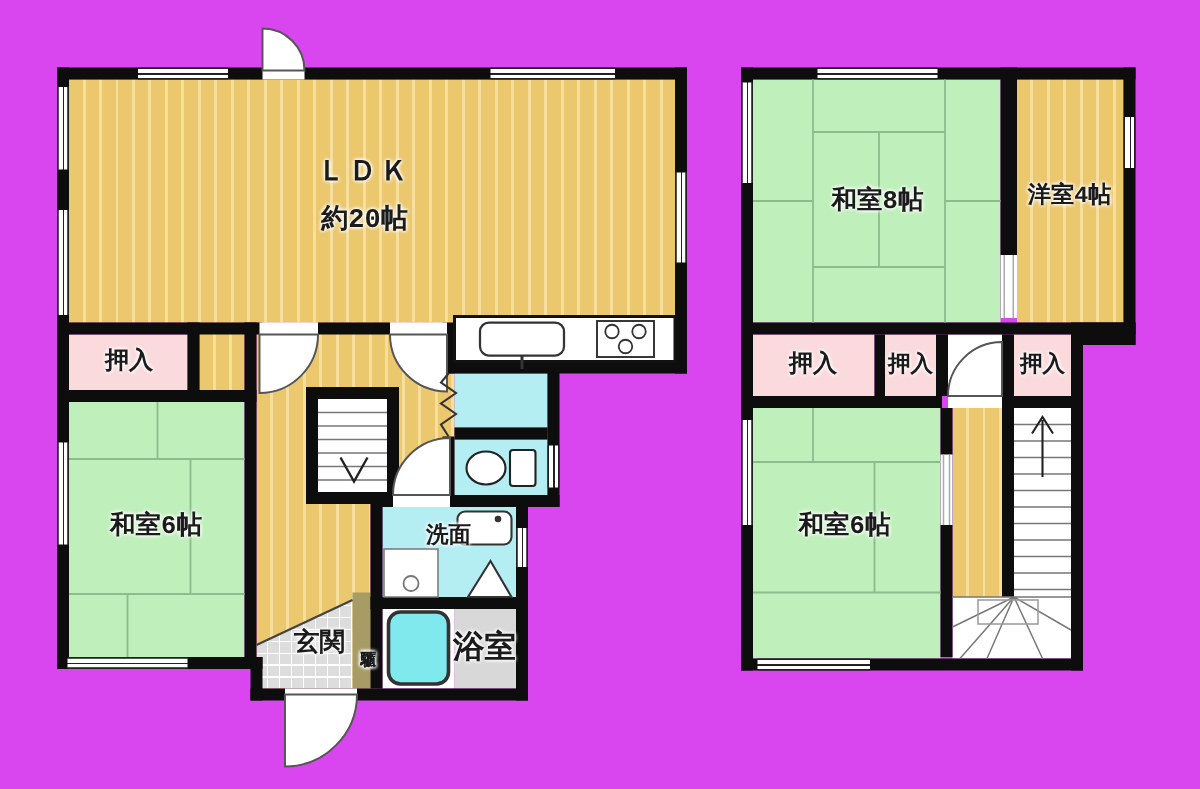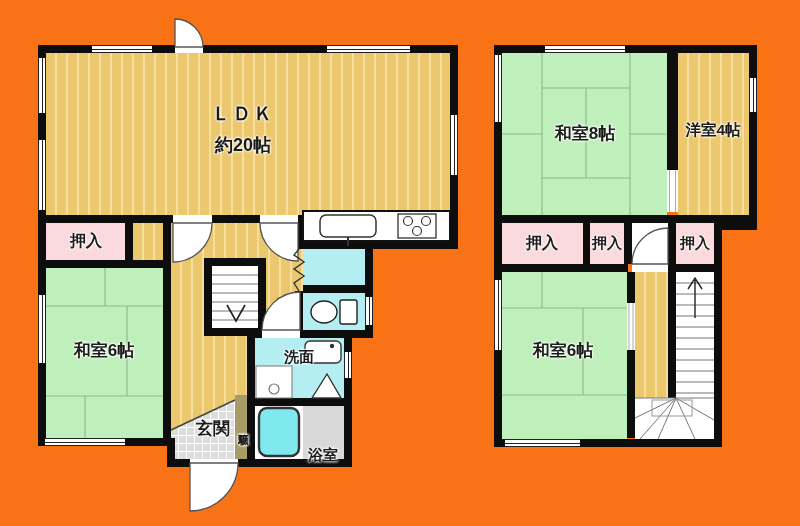--- a/index.html
+++ b/index.html
@@ -1,17 +1,17 @@
 <!DOCTYPE html>
 <html style="--wall: #0d0d0d; --wood: #ebc76e; --wood_stripe: #f6df9d; --tatami: #bfefba; --tatami_line: #8cbc8c; --closet_pink: #fadadc; --water_cyan: #b5eef2; --tub_cyan: #7fe9ed; --bath_gray: #d8d8d8; --tile_gray: #dddddd; --getabako_olive: #a89c66;"><head>
 <meta charset="utf-8">
 <style>
   html,body{margin:0;padding:0;background:#fff;}
-  #canvas{position:relative;width:800px;height:526px;background:#f97316;overflow:hidden;
-    font-family:Liberation Sans, sans-serif;}
+  #canvas{position:relative;width:800px;height:526px;background:#d946ef;overflow:hidden;
+    font-family:Liberation Mono, monospace;}
   .floor{position:absolute;z-index:1;}
   .wood{background:repeating-linear-gradient(90deg,var(--wood) 0 9px,var(--wood_stripe) 9px 11px);}
   .tatami{background:var(--tatami);}
   .pink{background:var(--closet_pink);}
   .cyan{background:var(--water_cyan);}
   .whitefloor{background:#fff;}
   .bathgray{background:var(--bath_gray);}
   .olive{background:var(--getabako_olive);}
   .genkan-tile{position:absolute;z-index:2;background:
      repeating-linear-gradient(0deg,rgba(255,255,255,0) 0 7px,#fff 7px 8px),
@@ -109,21 +109,21 @@
     <line x1="171" y1="430" x2="235" y2="400" stroke="#444" stroke-width="1.5"></line>
   </svg>
 
   <div class="lbl" style="left:243px;top:114px;font-size:19px;letter-spacing:2px;">ＬＤＫ</div>
   <div class="lbl" style="left:243px;top:145px;font-size:18px;">約20帖</div>
   <div class="lbl" style="left:86px;top:241px;font-size:16px;">押入</div>
   <div class="lbl" style="left:104px;top:350px;font-size:17px;">和室6帖</div>
   <div class="lbl" style="left:213px;top:428px;font-size:17px;">玄関</div>
   <div class="lbl lbl-v" style="left:244px;top:426px;font-size:10.5px;">下駄箱</div>
   <div class="lbl" style="left:299px;top:357px;font-size:15px;">洗面</div>
-  <div class="lbl" style="left:323px;top:455px;font-size:15px;">浴室</div>
+  <div class="lbl" style="left:323px;top:431px;font-size:21px;">浴室</div>
 
   <div class="lbl" style="left:585px;top:133px;font-size:17px;">和室8帖</div>
   <div class="lbl" style="left:713px;top:130px;font-size:15.5px;">洋室4帖</div>
   <div class="lbl" style="left:542px;top:243px;font-size:16px;">押入</div>
   <div class="lbl" style="left:607px;top:243px;font-size:15px;">押入</div>
   <div class="lbl" style="left:695px;top:243px;font-size:15px;">押入</div>
   <div class="lbl" style="left:563px;top:350px;font-size:17px;">和室6帖</div>
 <div class="wall" style="left: 38px; top: 45px; width: 420px; height: 8px;"></div>
     <div class="wall" style="left: 38px; top: 45px; width: 8px; height: 401px;"></div>
     <div class="wall" style="left: 38px; top: 438px; width: 137px; height: 8px;"></div>

